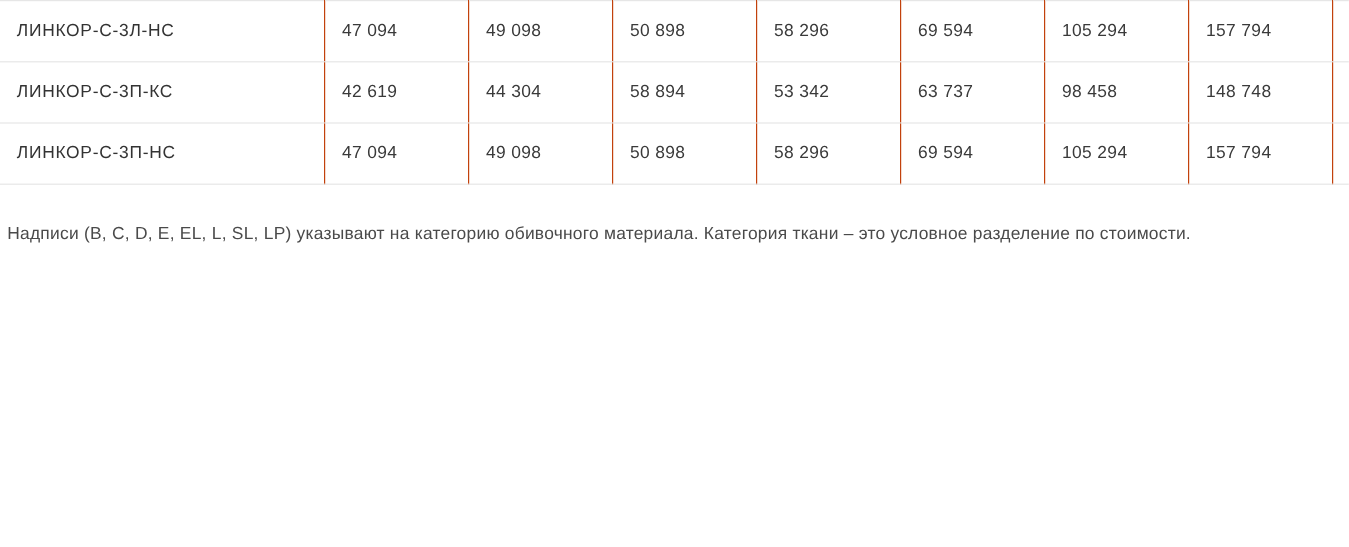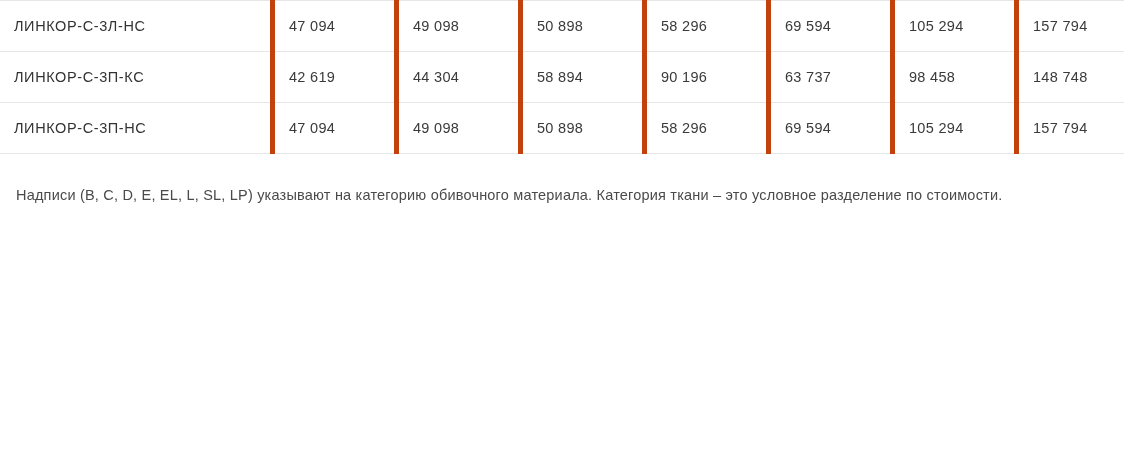--- a/index.html
+++ b/index.html
@@ -21,21 +21,21 @@
     box-sizing: border-box;
   }
   table.price-table {
     width: 1124px;
     border-collapse: collapse;
     table-layout: fixed;
     border-top: 1px solid #e6e6e6;
   }
   table.price-table td {
     border-bottom: 1px solid #e6e6e6;
-    border-right: 5px solid #c2410c;
+    border-right: 1px solid #c2410c;
     height: 50px;
     padding: 0 0 0 14px;
     font-size: 14.5px;
     color: #3a3a3a;
     letter-spacing: 0.3px;
     vertical-align: middle;
     white-space: nowrap;
     overflow: hidden;
   }
   table.price-table tr td:last-child {
@@ -47,21 +47,21 @@
     font-size: 14.5px;
     color: #333333;
   }
   table.price-table td.num-cell {
     width: 105px;
     font-size: 14.5px;
     color: #3a3a3a;
   }
   .note {
     margin-top: 31px;
-    padding-left: 16px;
+    padding-left: 6px;
     font-size: 14.5px;
     color: #4a4a4a;
     letter-spacing: 0.2px;
     line-height: 1.45;
   }
 </style>
 </head>
 <body>
 
 <div class="page">
@@ -77,21 +77,21 @@
         <td class="num-cell">69 594</td>
         <td class="num-cell">105 294</td>
         <td class="num-cell">157 794</td>
         <td class="num-cell">240 198</td>
       </tr>
       <tr>
         <td class="name-cell">ЛИНКОР-С-3П-КС</td>
         <td class="num-cell">42 619</td>
         <td class="num-cell">44 304</td>
         <td class="num-cell">58 894</td>
-        <td class="num-cell">90 196</td>
+        <td class="num-cell">53 342</td>
         <td class="num-cell">63 737</td>
         <td class="num-cell">98 458</td>
         <td class="num-cell">148 748</td>
         <td class="num-cell">227 796</td>
       </tr>
       <tr>
         <td class="name-cell">ЛИНКОР-С-3П-НС</td>
         <td class="num-cell">47 094</td>
         <td class="num-cell">49 098</td>
         <td class="num-cell">50 898</td>

